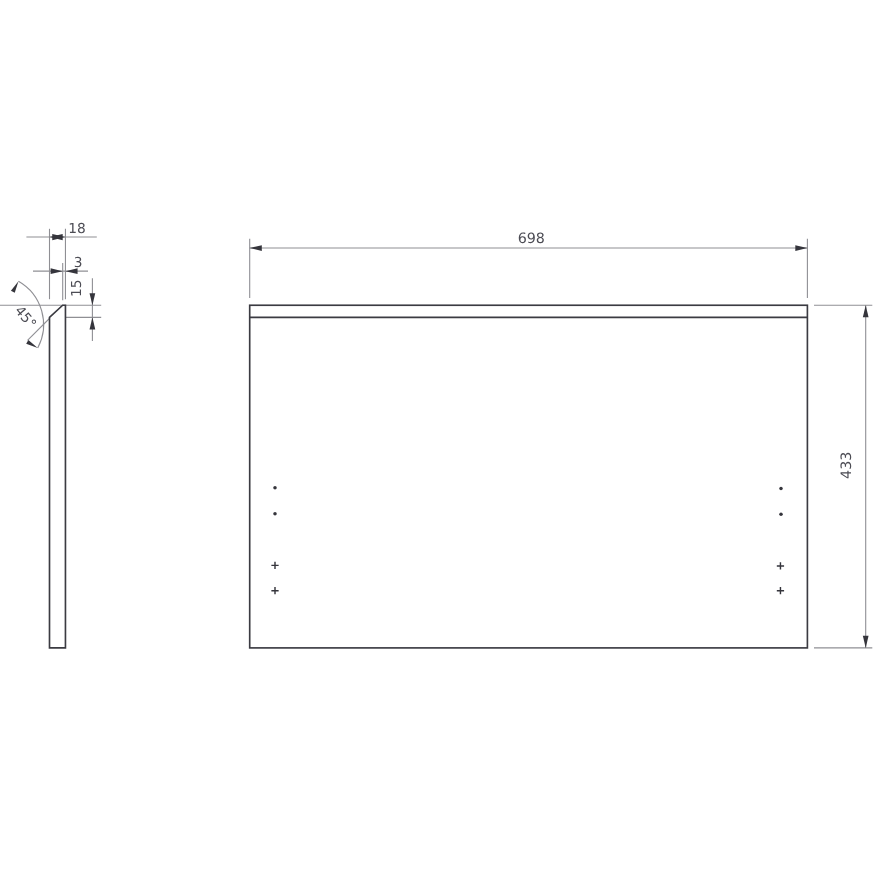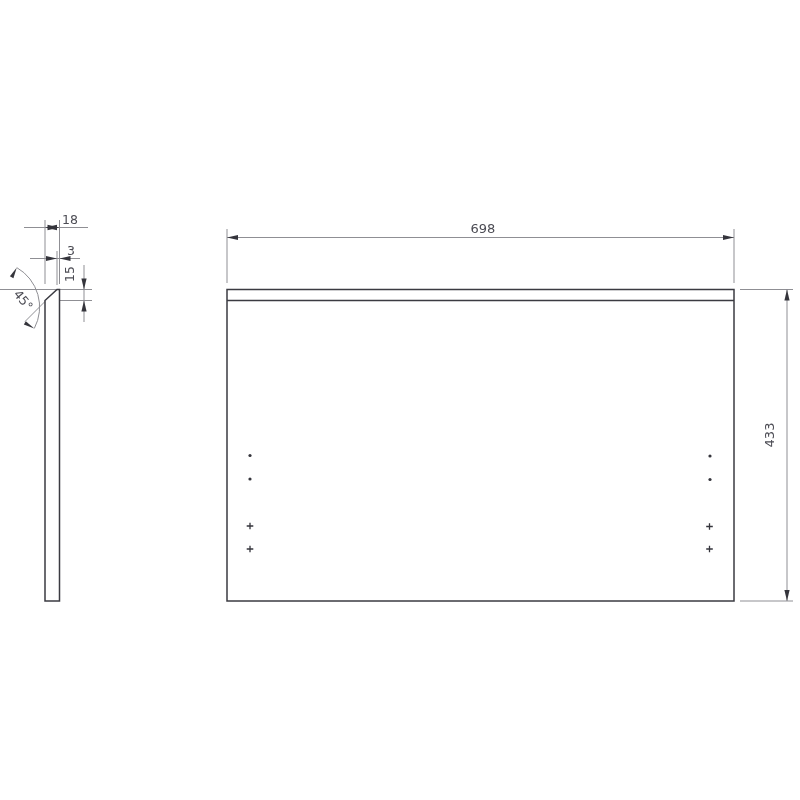--- a/index.html
+++ b/index.html
@@ -2,21 +2,21 @@
 <html style="--bg-color: #ffffff; --edge-color: #3b3b42; --dim-color: #8f8f94; --arrow-color: #35353c; --text-color: #4c4c54;"><head>
 <meta charset="utf-8">
 <style>
   html, body {
     margin: 0; padding: 0;
     width: 800px; height: 800px;
     background: var(--bg-color, #ffffff);
     font-family: "DejaVu Sans", "Liberation Sans", sans-serif;
     overflow: hidden;
   }
-  .drawing-surface { position: relative; width: 800px; height: 673px; margin-top: 12px; }
+  .drawing-surface { position: relative; width: 800px; height: 673px; }
   svg { display: block; }
   .edge {
     stroke: var(--edge-color, #3b3b42);
     stroke-width: 1.5;
     fill: none;
     stroke-linejoin: miter;
   }
   .edge-fill { fill: #ffffff; }
   .dimline {
     stroke: var(--dim-color, #8f8f94);

